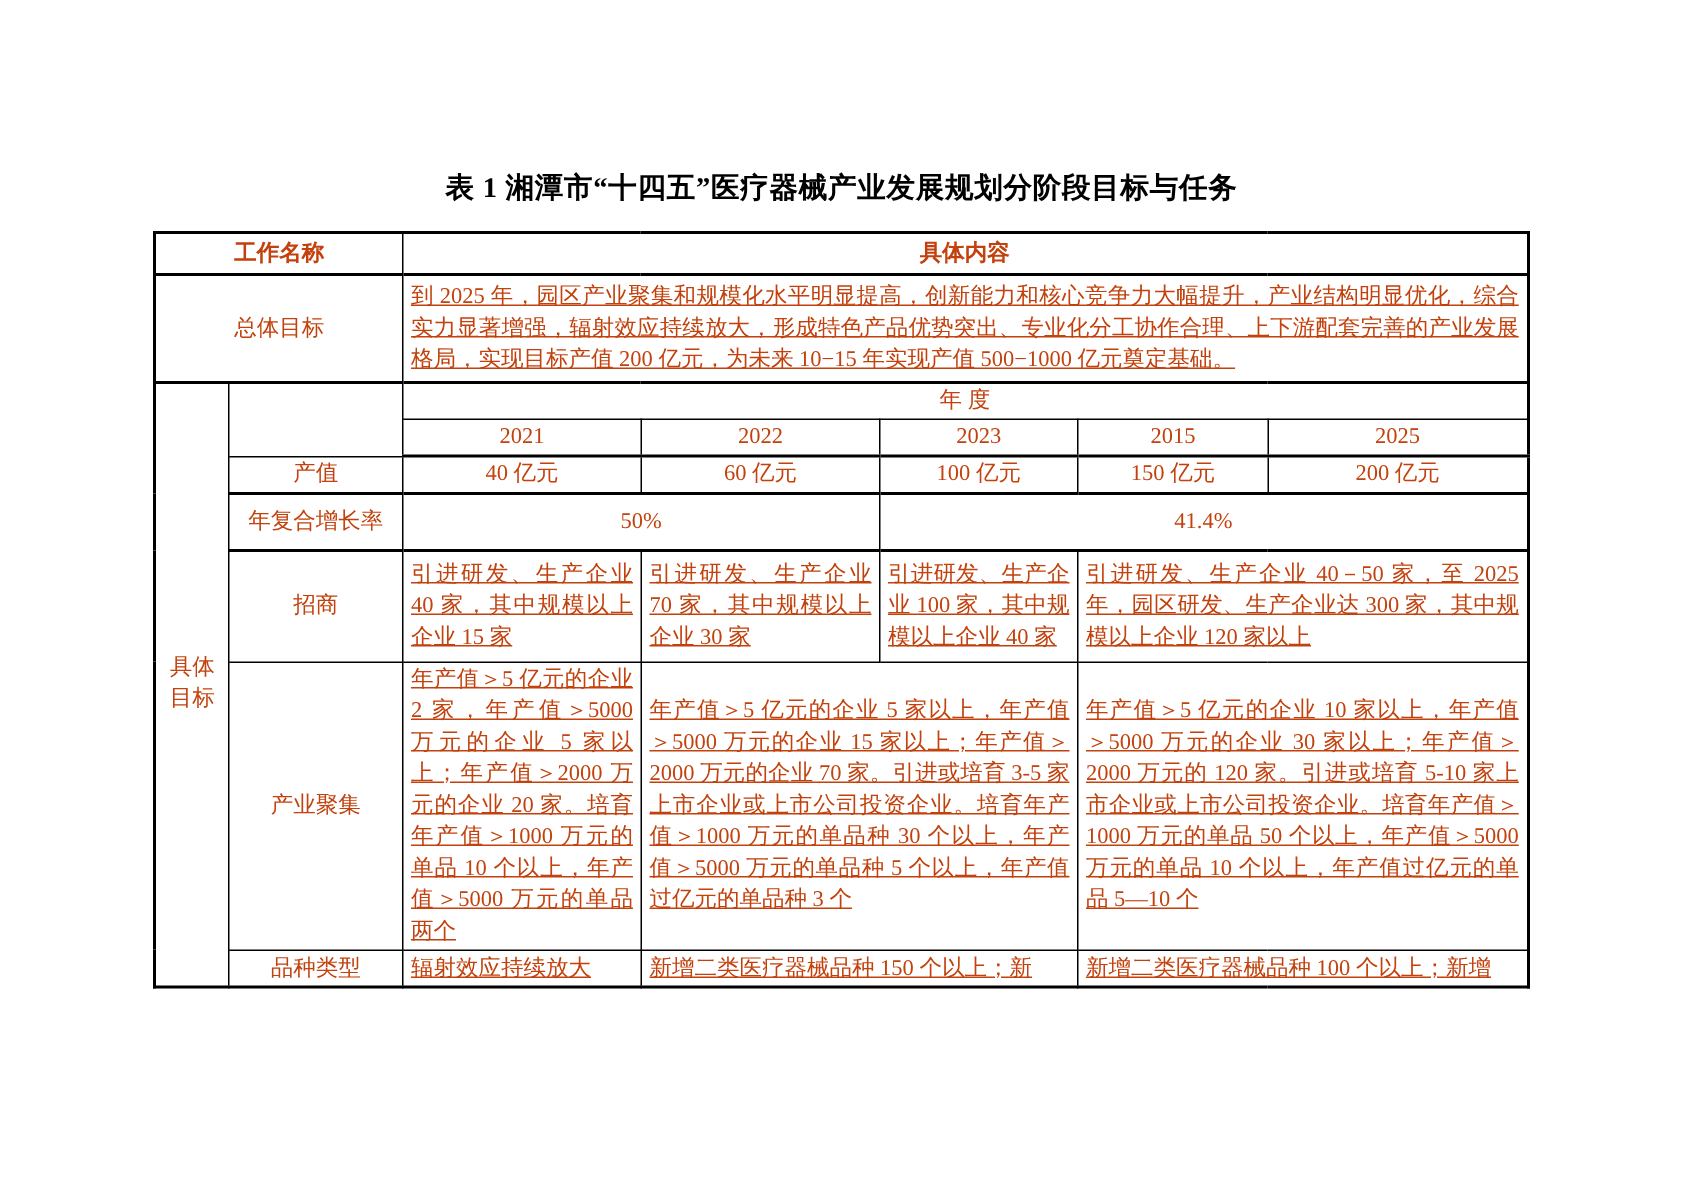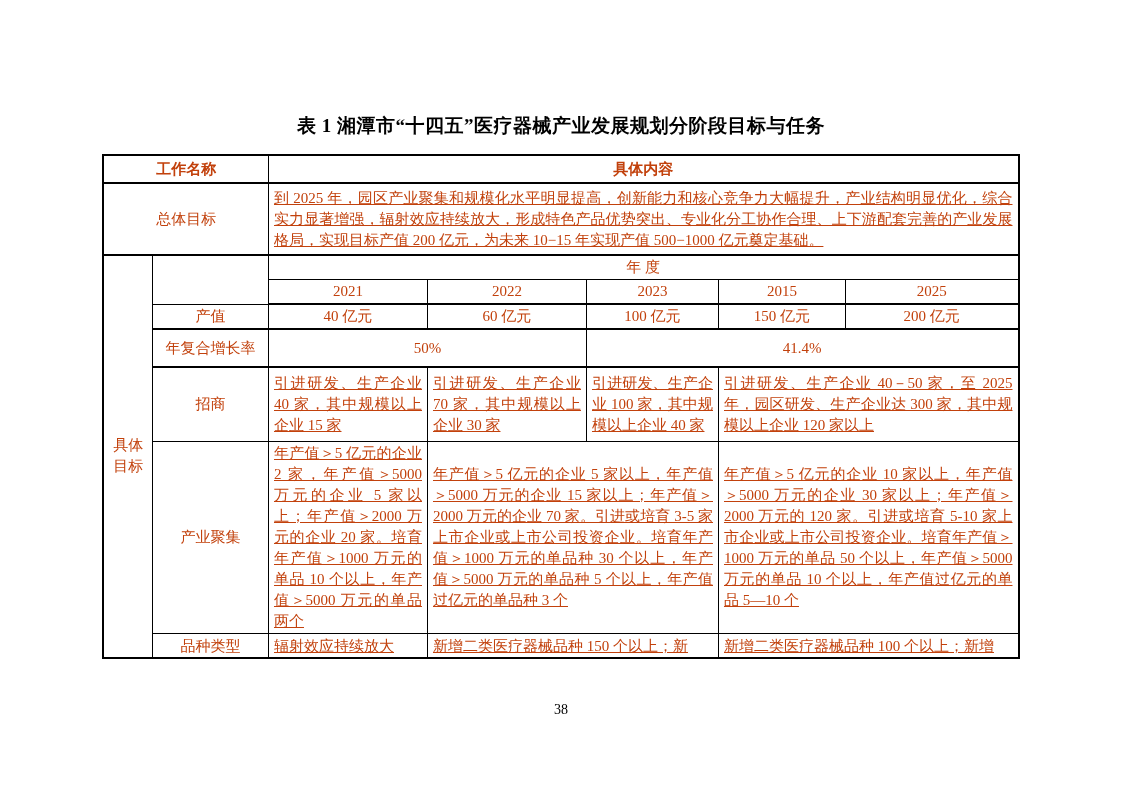--- a/index.html
+++ b/index.html
@@ -158,15 +158,14 @@
 
     <tr class="r-category">
       <td class="c">品种类型</td>
       <td class="content">辐射效应持续放大</td>
       <td colspan="2" class="content">新增二类医疗器械品种 150 个以上；新</td>
       <td colspan="2" class="content">新增二类医疗器械品种 100 个以上；新增</td>
     </tr>
   </tbody>
     </table>
 
-  <div class="pageno">38</div>
 
 </div>
 
 </body></html>

